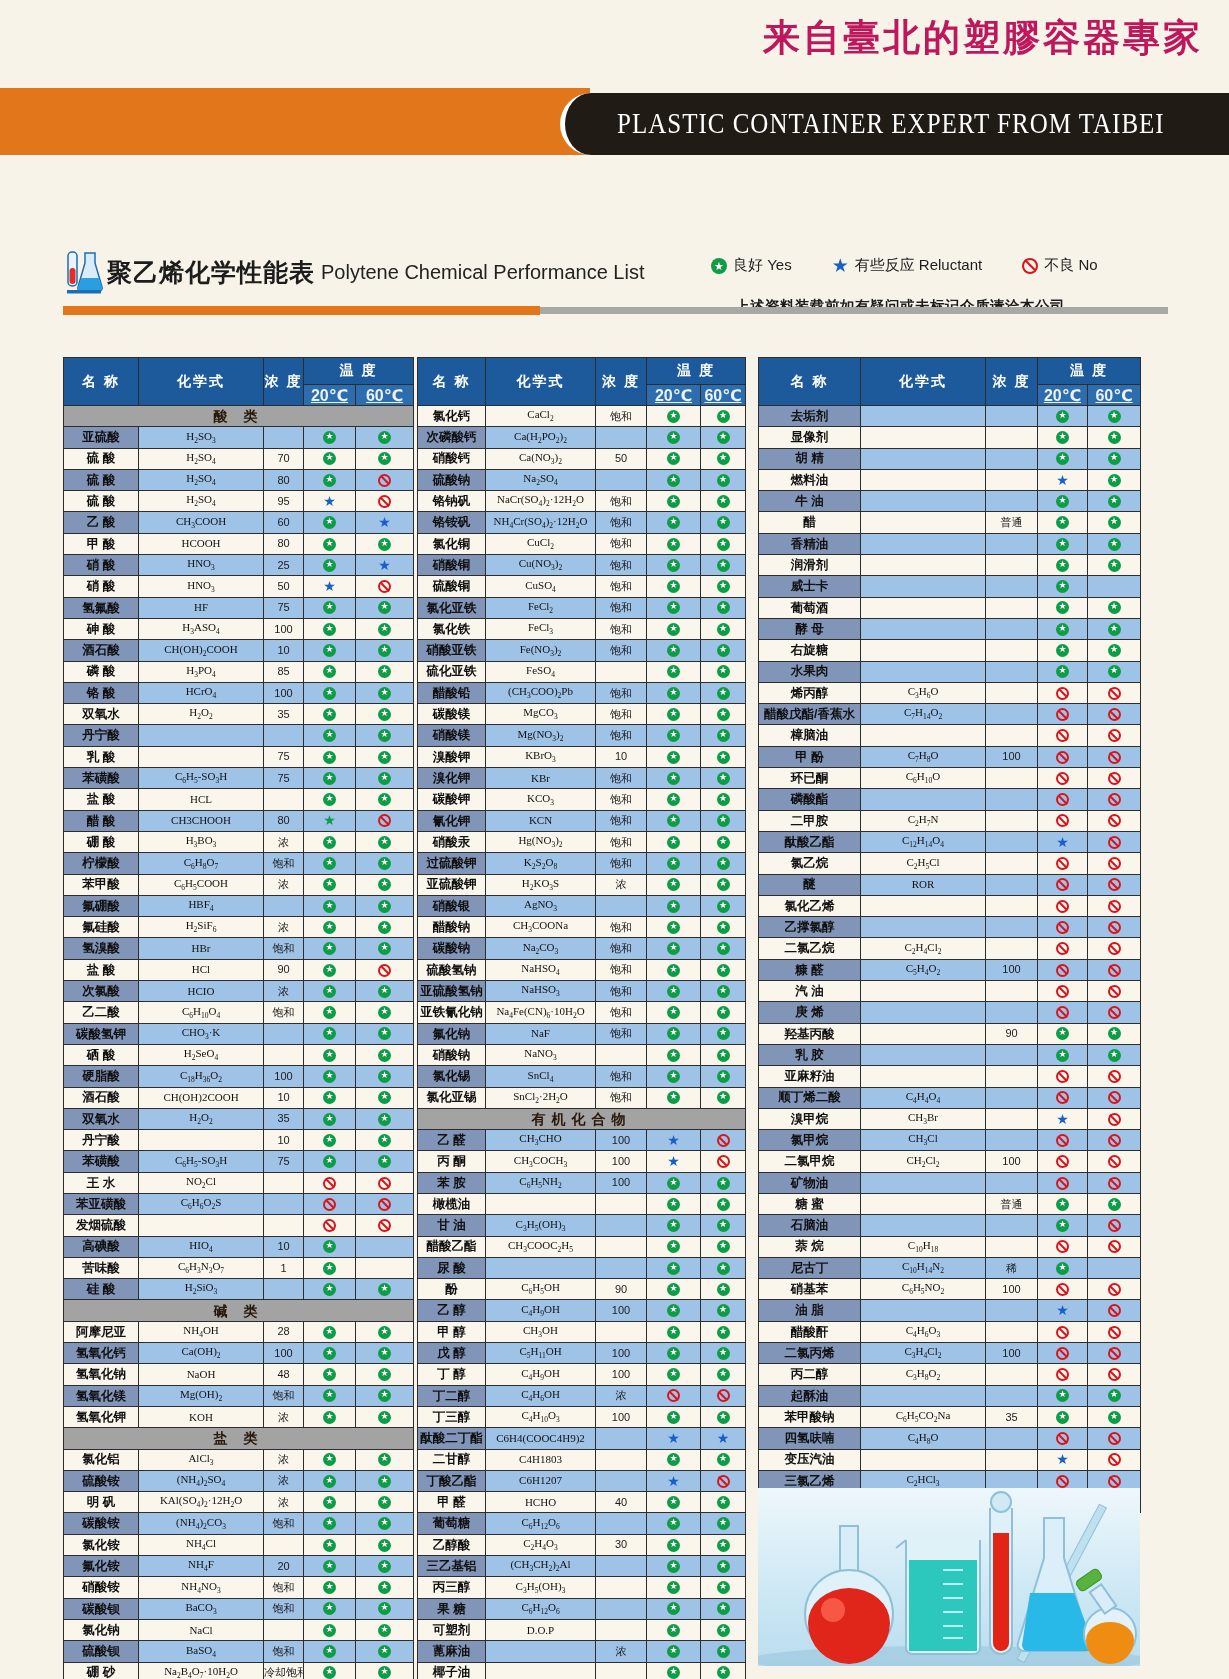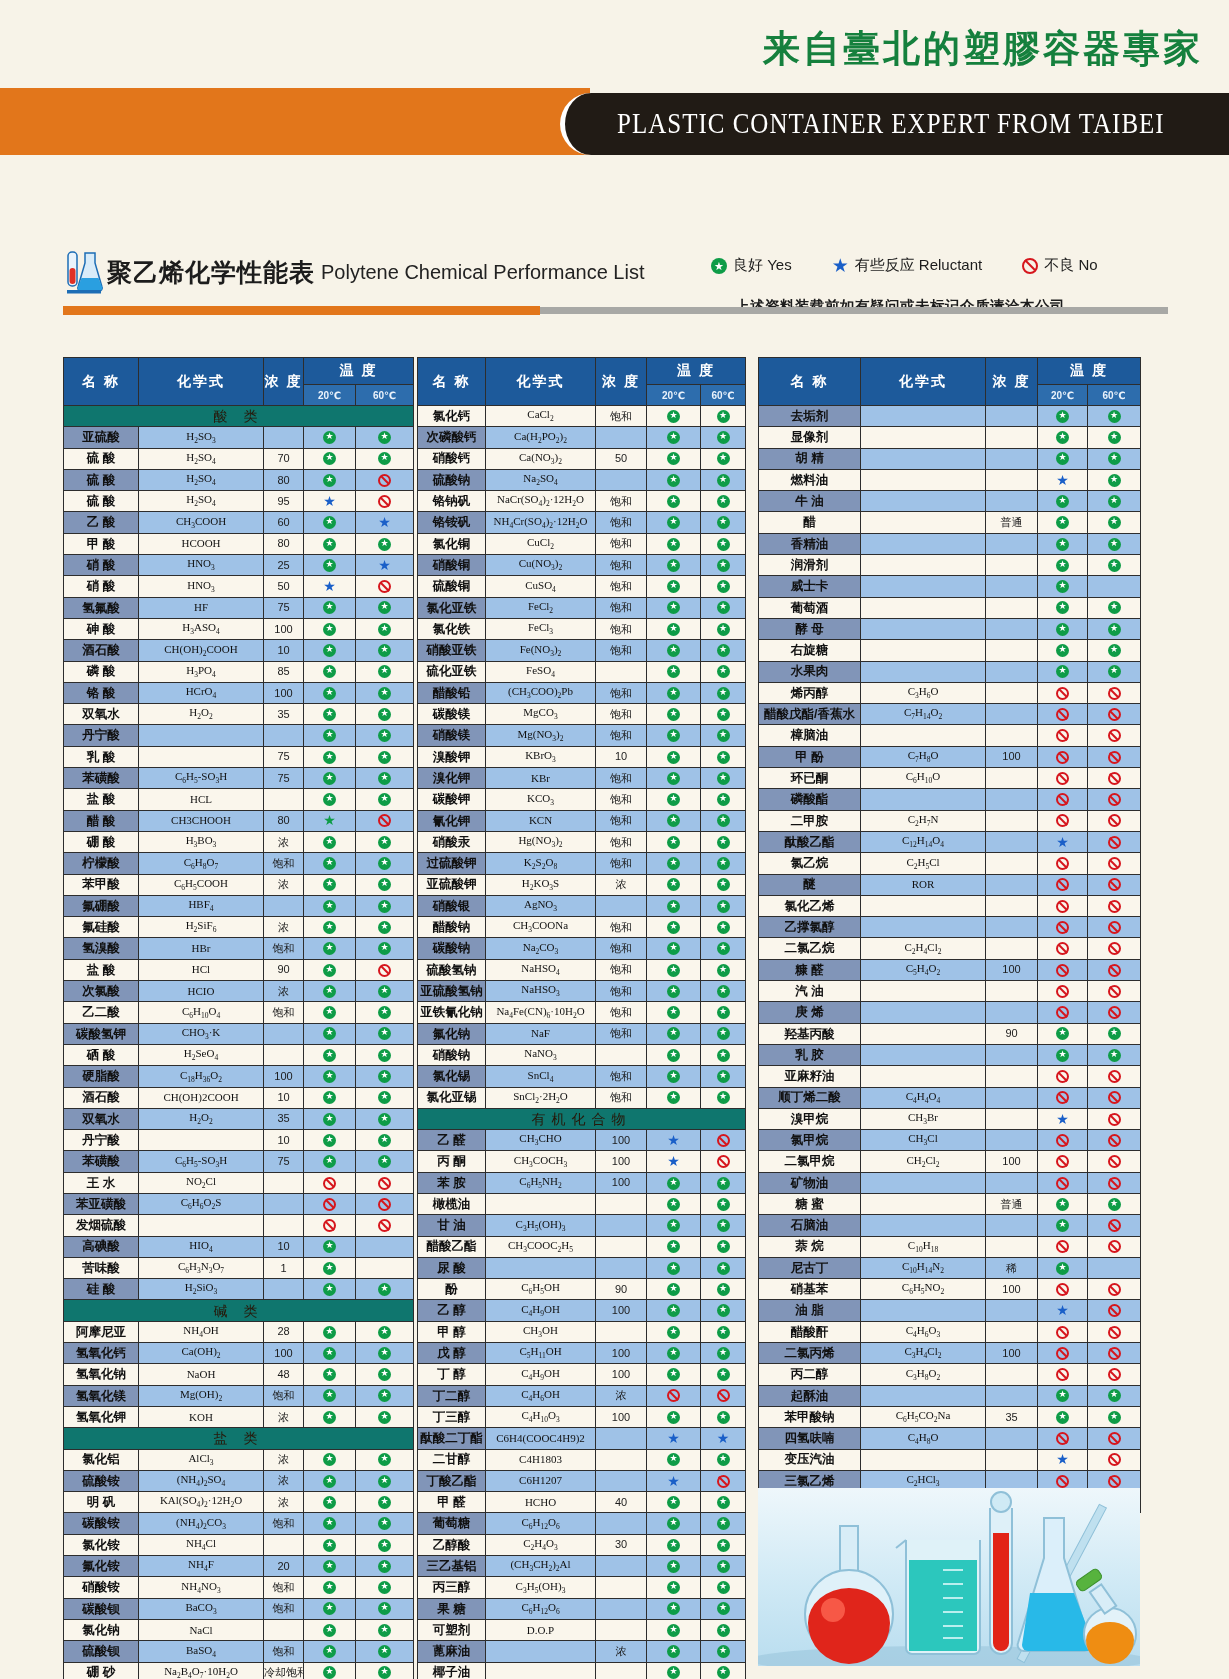--- a/index.html
+++ b/index.html
@@ -4,22 +4,22 @@
 <style>
   html,body{margin:0;padding:0;}
   body{
     width:1229px;height:1679px;position:relative;overflow:hidden;
     background:#f7f3e8;
     font-family:"Liberation Sans","DejaVu Sans",sans-serif;
     color:#1c1c1c;
   }
   
   .top-heading{
-    position:absolute;top:24px;right:26px;
-    font-size:37px;font-weight:bold;letter-spacing:3px;color:#15803d;
+    position:absolute;top:13px;right:26px;
+    font-size:37px;font-weight:bold;letter-spacing:3px;color:#be185d;
   }
   .orange-band{position:absolute;left:0;top:88px;width:590px;height:67px;background:#e2761b;}
   .black-banner{
     position:absolute;left:560px;top:93px;width:669px;height:62px;
     background:#211b15;border-radius:34px 0 0 34px;border-left:5px solid #ffffff;
     display:flex;align-items:center;
   }
   .black-banner .txt{
     color:#fff;font-family:"Liberation Serif","DejaVu Serif",serif;
     font-size:25px;letter-spacing:1px;padding-left:52px;
@@ -47,31 +47,31 @@
   .legend .sym-good::after{font-size:11px;line-height:16px;top:0;}
   .legend .sym-star{font-size:19px;}
   .legend .sym-no{width:16px;height:16px;}
   .legend .sym-no::after{top:4.8px;width:14px;}
   
   .table-wrap{position:absolute;left:63px;top:331px;width:1077px;height:1348px;}
   .tgroup{position:absolute;top:0;}
   .tgroup table{border-collapse:collapse;table-layout:fixed;width:100%;margin-top:26px;}
   .tgroup td,.tgroup th{border:1px solid #2d2d2d;padding:0;overflow:hidden;white-space:nowrap;text-align:center;vertical-align:middle;}
   .tgroup th{background:#1d5a9b;color:#fff;font-size:14px;font-weight:bold;letter-spacing:2px;}
-  .tgroup th.sub{background:#2d6dad;font-size:10px;letter-spacing:0;height:20px;font-weight:bold;color:#eaf2fb;}
+  .tgroup th.sub{background:#2d6dad;font-size:16px;letter-spacing:0;height:20px;font-weight:bold;color:#eaf2fb;text-decoration:underline;}
   .tgroup th.main{height:26px;}
   .tgroup td{height:20.3px;font-size:12px;line-height:1;}
   td.c-name{font-weight:bold;font-size:12.5px;color:#111;}
   td.c-formula{font-family:"Liberation Serif","DejaVu Serif",serif;font-size:11px;color:#111;}
   td.c-formula sub{font-size:7.5px;}
   td.c-conc{font-size:11px;}
   tr.shade-blue td{background:#9fc2e7;}
   tr.shade-blue td.c-name{background:#8195b8;}
   tr.shade-cream td{background:#faf6ec;}
-  tr.section-row td{background:#0f766e;font-weight:normal;font-size:14px;letter-spacing:6px;color:#27180a;height:20.3px;}
+  tr.section-row td{background:#a3a3a3;font-weight:bold;font-size:14px;letter-spacing:6px;color:#27180a;height:20.3px;}
   
   .labware-photo{
     position:absolute;left:695px;top:1157px;width:382px;height:178px;
     background:linear-gradient(180deg,#eef7fb 0%,#cfe9f5 55%,#b9ddef 100%);
     overflow:hidden;
   }
 </style>
 </head>
 <body>
 

